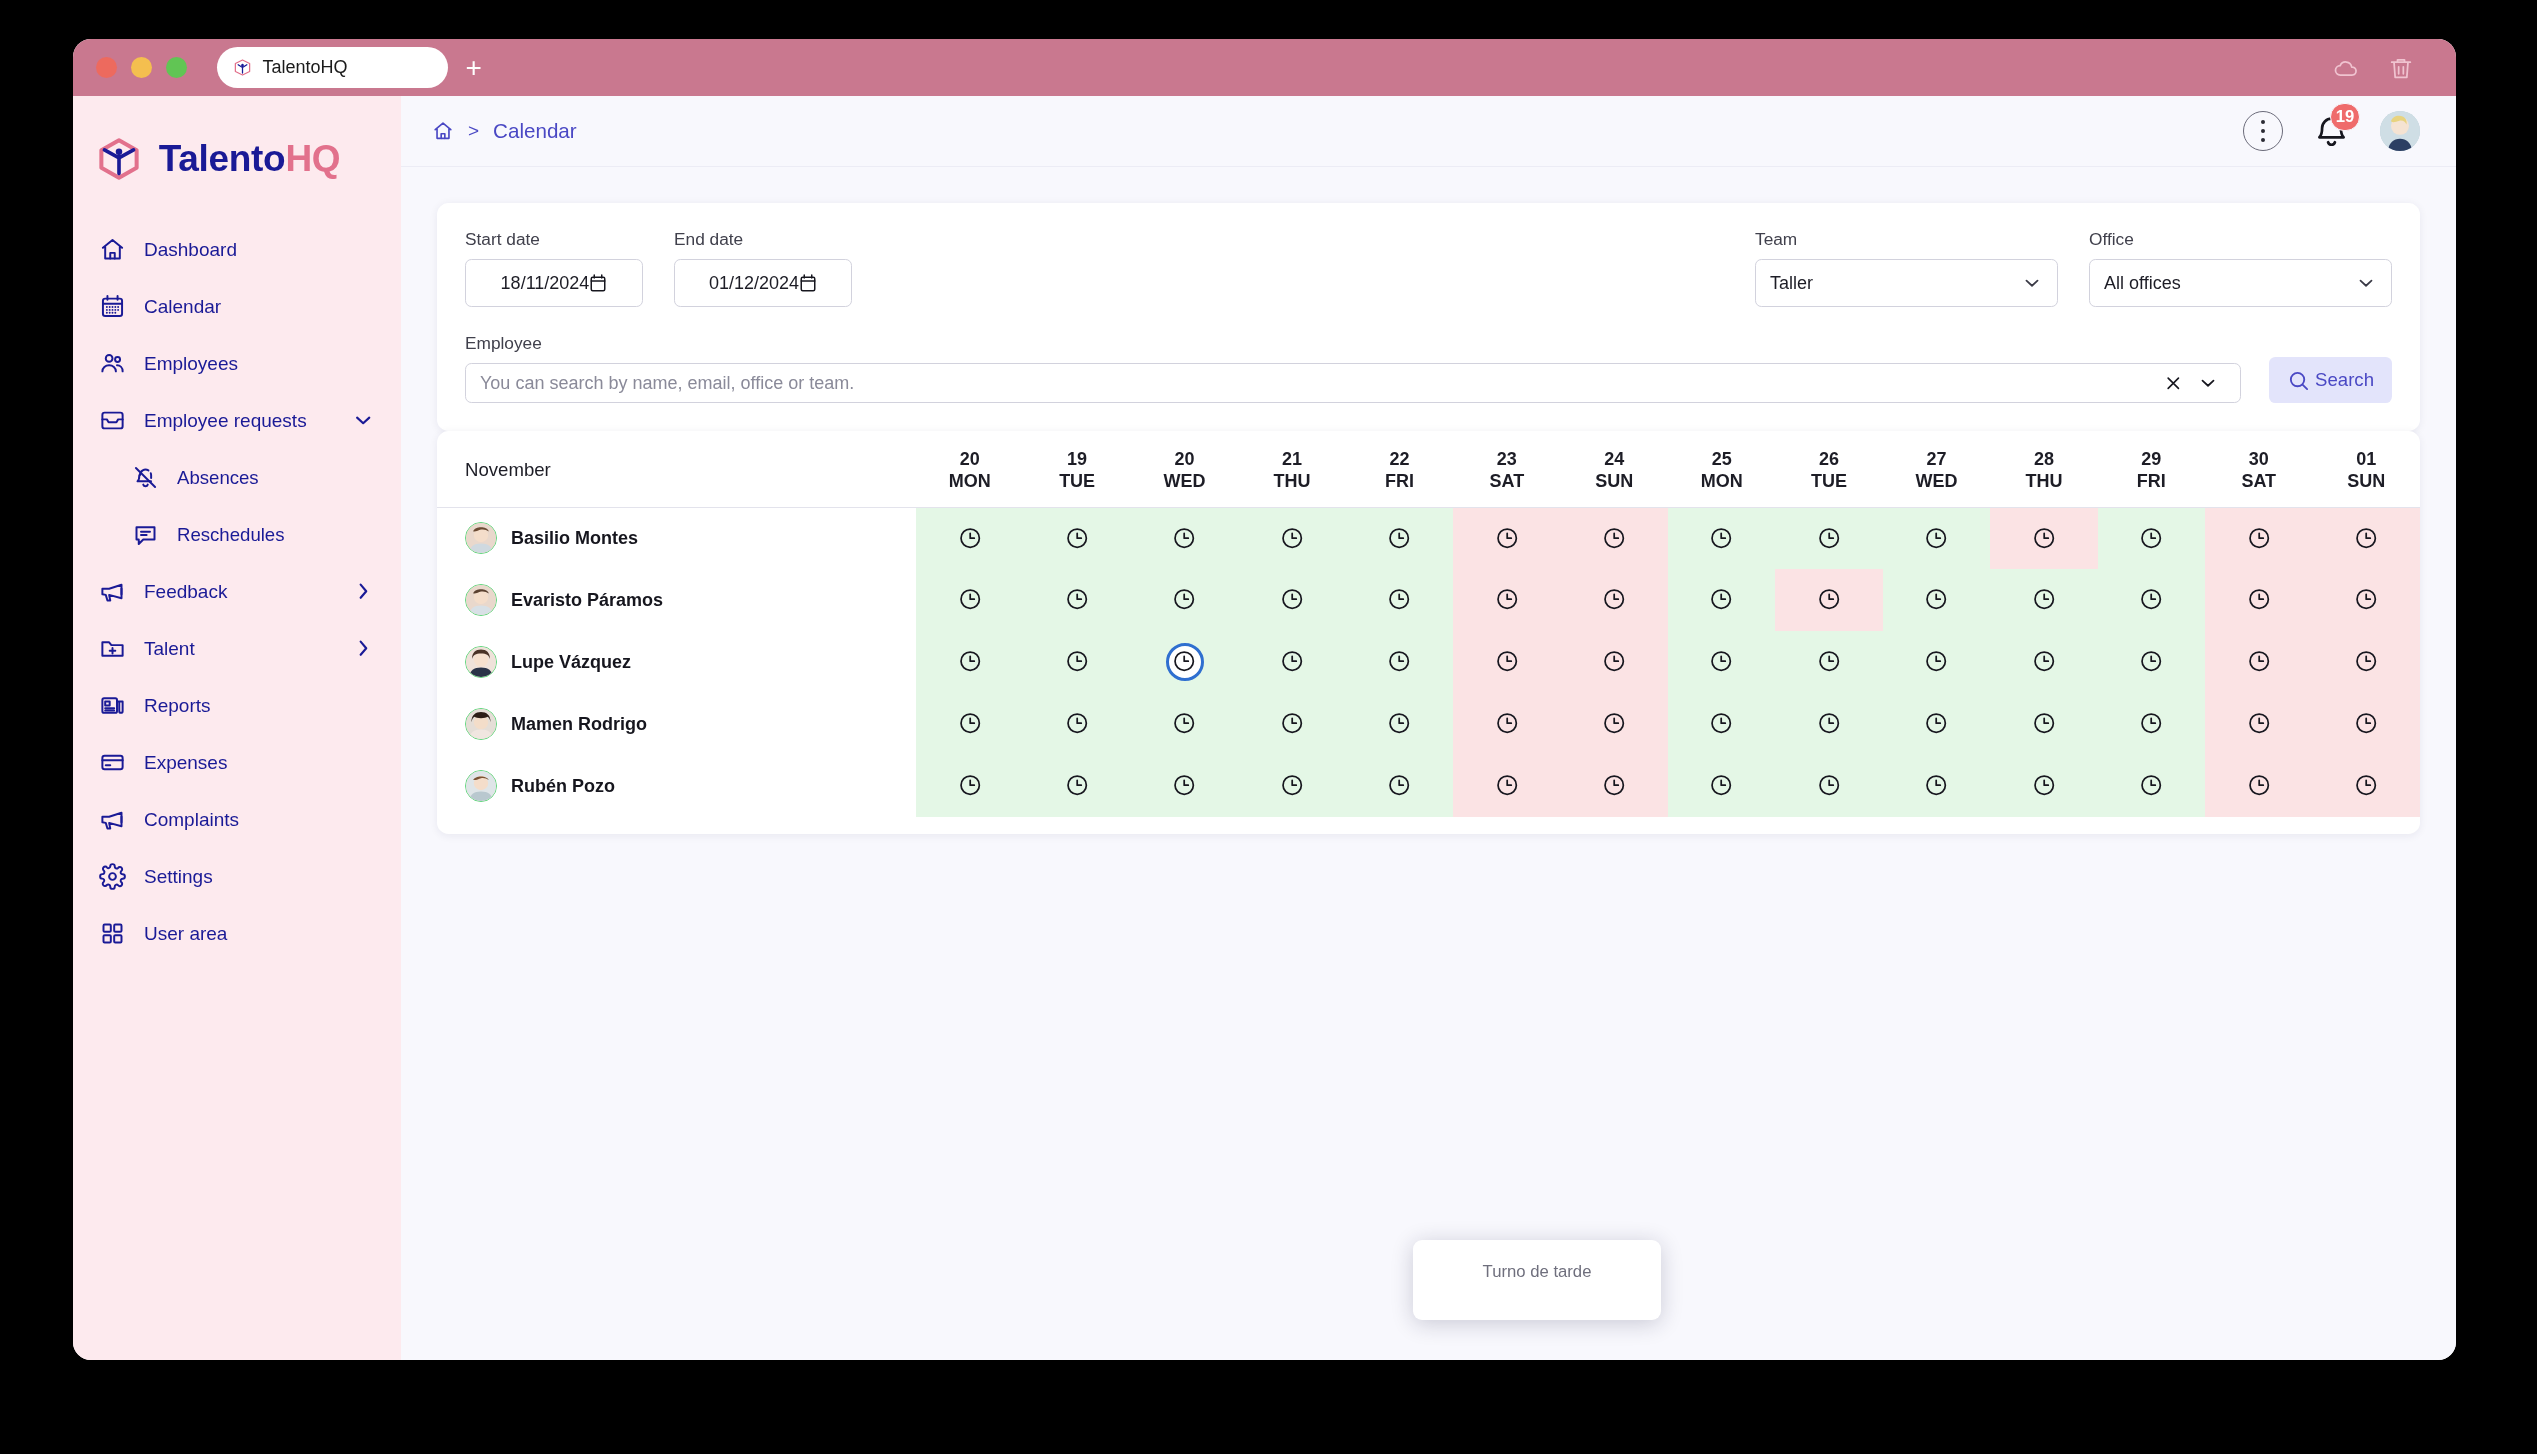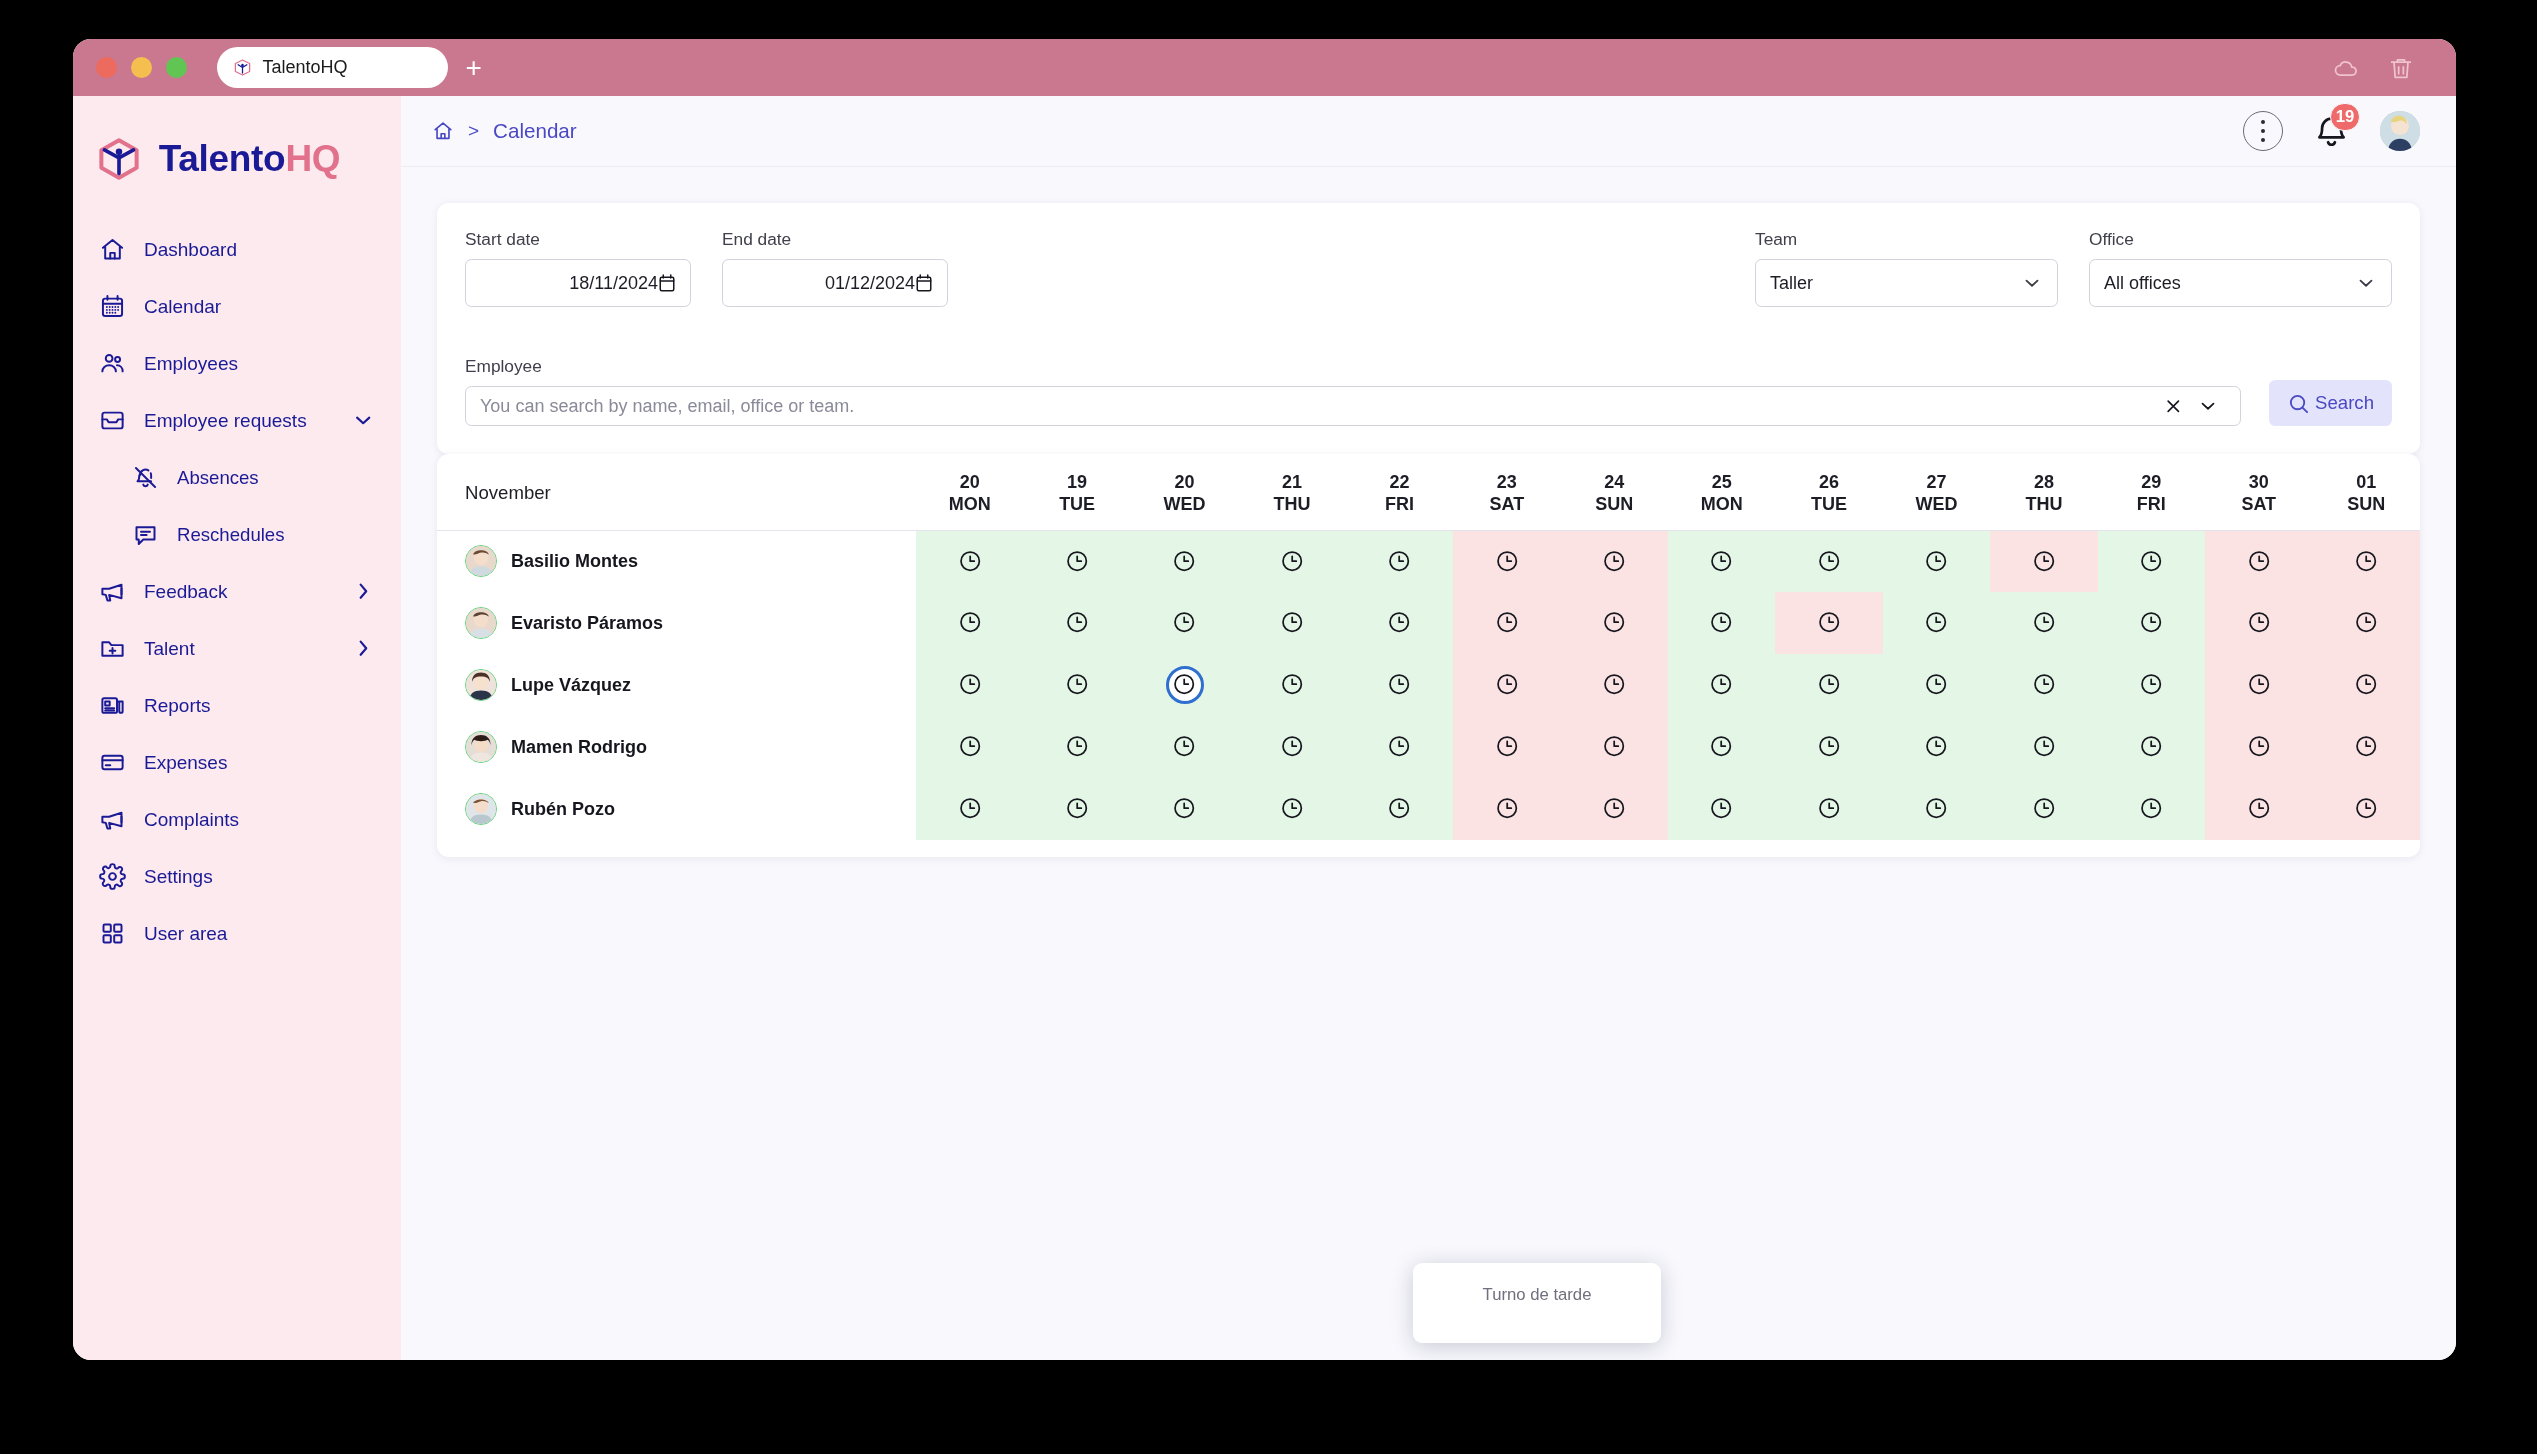--- a/index.html
+++ b/index.html
@@ -176,27 +176,27 @@
     height: 48px;
     border: 0.6px solid #d2d2dd;
     border-radius: 6.4px;
     background: #fff;
     display: flex; align-items: center;
     padding: 0 14px;
     font-size: 18px; color: #1d1d26;
     position: relative;
     cursor: pointer;
   }
-  .ctrl.date { width: 226px; justify-content: flex-end; }
+  .ctrl.date { width: 178px; justify-content: center; }
   .ctrl.select { width: 303px; justify-content: space-between; }
   .gap-sm { width: 31px; }
   .spacer { flex: 1; }
 
   .row2 { display: flex; align-items: flex-end; margin-top: 26px; }
-  #employee-field { flex: 1; display: flex; flex-direction: column; margin-top: 23px; }
+  #employee-field { flex: 1; display: flex; flex-direction: column; }
   #employee-input {
     height: 40px;
     border: 0.6px solid #d2d2dd;
     border-radius: 6.4px;
     background: #fff;
     display: flex; align-items: center;
     padding: 0 14px;
     font-size: 18px;
   }
   #employee-placeholder { color: #8a8a99; flex: 1; }

